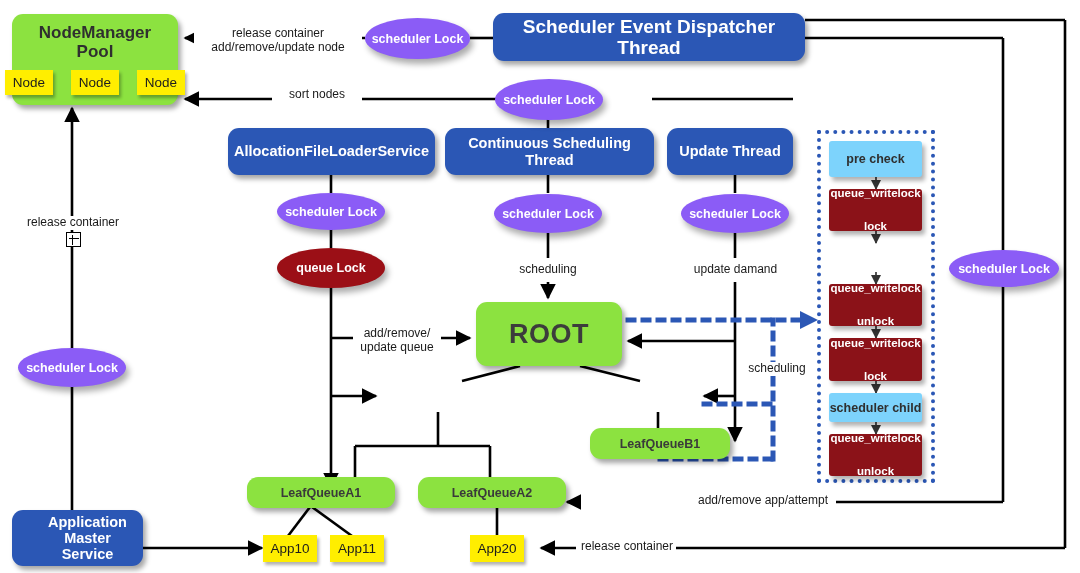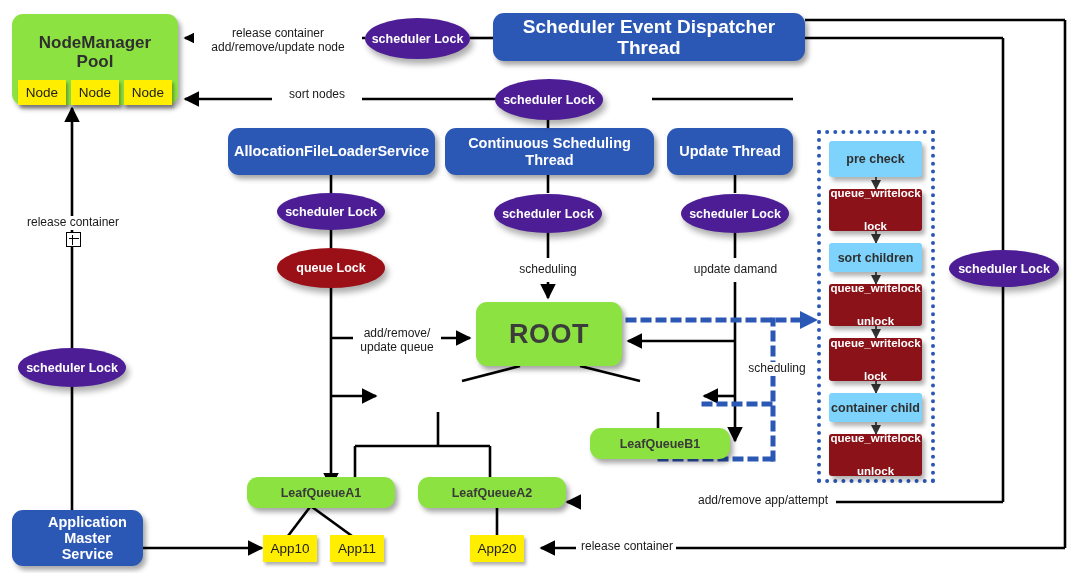--- a/index.html
+++ b/index.html
@@ -95,21 +95,21 @@
     align-items: center;
     justify-content: center;
     border-radius: 50%;
     color: #ffffff;
     font-weight: bold;
     font-size: 12.5px;
     z-index: 6;
     box-shadow: 3px 5px 6px rgba(0,0,0,0.33);
     white-space: nowrap;
   }
-  .ellipse.scheduler { background: #4c1d95; }
+  .ellipse.scheduler { background: #8b5cf6; }
   .ellipse.queue     { background: #9b0f16; }
 
   
   .edge-label {
     position: absolute;
     color: #1a1a1a;
     font-size: 12px;
     text-align: center;
     line-height: 1.15;
     background: #ffffff;
@@ -239,25 +239,25 @@
       <line x1="876" y1="231" x2="876" y2="243" marker-end="url(#arrow-sm)"></line>
       <line x1="876" y1="272" x2="876" y2="284" marker-end="url(#arrow-sm)"></line>
       <line x1="876" y1="326" x2="876" y2="338" marker-end="url(#arrow-sm)"></line>
       <line x1="876" y1="381" x2="876" y2="393" marker-end="url(#arrow-sm)"></line>
       <line x1="876" y1="422" x2="876" y2="434" marker-end="url(#arrow-sm)"></line>
     </g>
   </svg>
 
   <div class="dotted-group" style="left:817px; top:130px; width:118px; height:353px;"></div>
 
-  <div class="node green-box pool" style="left:12px; top:14px; width:166px; height:91px;justify-content:flex-end;">
+  <div class="node green-box pool" style="left:12px; top:14px; width:166px; height:91px;">
     <div style="display:flex;flex-direction:column;align-items:center;width:100%;">
       <div>NodeManager</div>
       <div>Pool</div>
-      <div style="display:flex;gap:5px;margin-top:9px;">
+      <div style="display:flex;gap:18px;margin-top:9px;">
         <div class="node yellow-box node" style="position:static;width:48px;height:25px;display:flex;align-items:center;justify-content:center;">Node</div>
         <div class="node yellow-box node" style="position:static;width:48px;height:25px;display:flex;align-items:center;justify-content:center;">Node</div>
         <div class="node yellow-box node" style="position:static;width:48px;height:25px;display:flex;align-items:center;justify-content:center;">Node</div>
       </div>
     </div>
   </div>
 
   <div class="node blue-box big" style="left:493px; top:13px; width:312px; height:48px;">Scheduler Event Dispatcher Thread</div>
 
   <div class="node blue-box thr" style="left:228px; top:128px; width:207px; height:47px;">AllocationFileLoaderService</div>
@@ -329,32 +329,31 @@
 
   <div class="node yellow-box" style="left:470px; top:535px; width:54px; height:27px;">App20</div>
 
   <div class="node green-step" style="left:829px; top:141px; width:93px; height:36px;">pre check</div>
 
   <div class="node red-step" style="left:829px; top:189px; width:93px; height:42px; flex-direction:column;">
     <div>queue_writelock</div>
     <div>lock</div>
   </div>
 
-  <div class="node green-step" style="left:829px; top:243px; width:93px; height:29px;">sort children</div>
 
   <div class="node red-step" style="left:829px; top:284px; width:93px; height:42px; flex-direction:column;">
     <div>queue_writelock</div>
     <div>unlock</div>
   </div>
 
   <div class="node red-step" style="left:829px; top:338px; width:93px; height:43px; flex-direction:column;">
     <div>queue_writelock</div>
     <div>lock</div>
   </div>
 
-  <div class="node green-step" style="left:829px; top:393px; width:93px; height:29px;">container child</div>
+  <div class="node green-step" style="left:829px; top:393px; width:93px; height:29px;">scheduler child</div>
 
   <div class="node red-step" style="left:829px; top:434px; width:93px; height:42px; flex-direction:column;">
     <div>queue_writelock</div>
     <div>unlock</div>
   </div>
 
 </div>
 
 </body></html>

